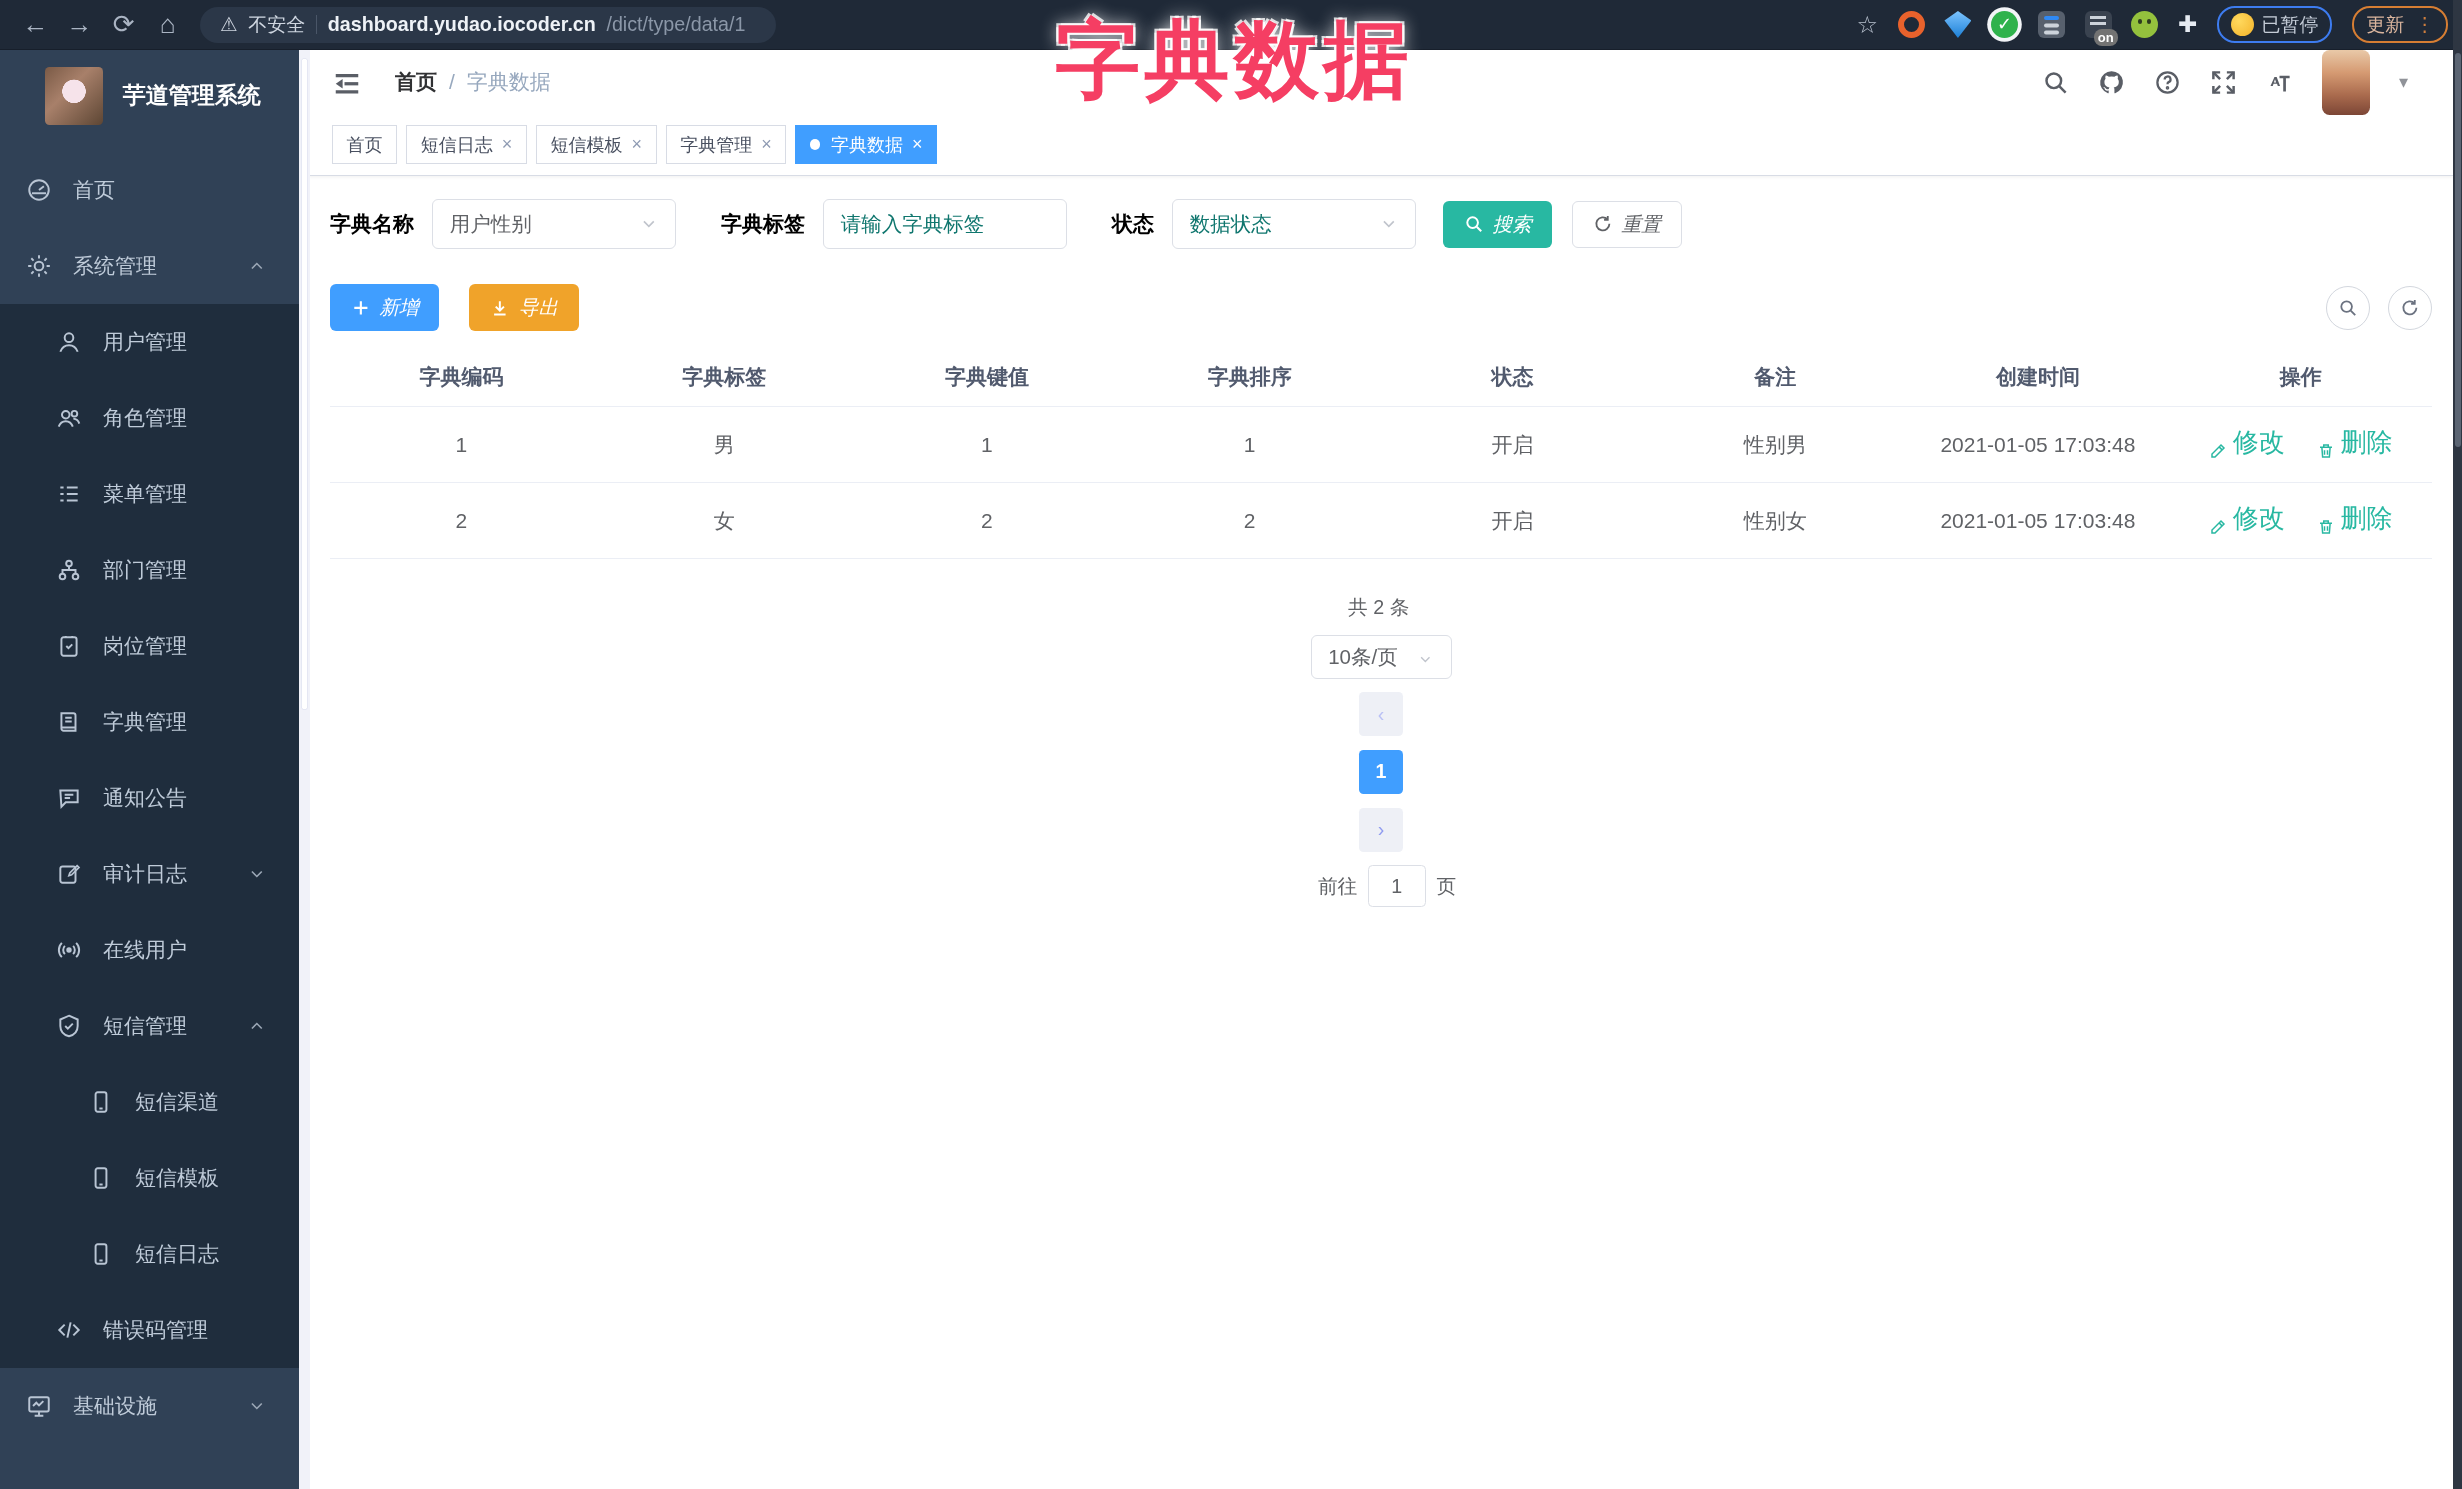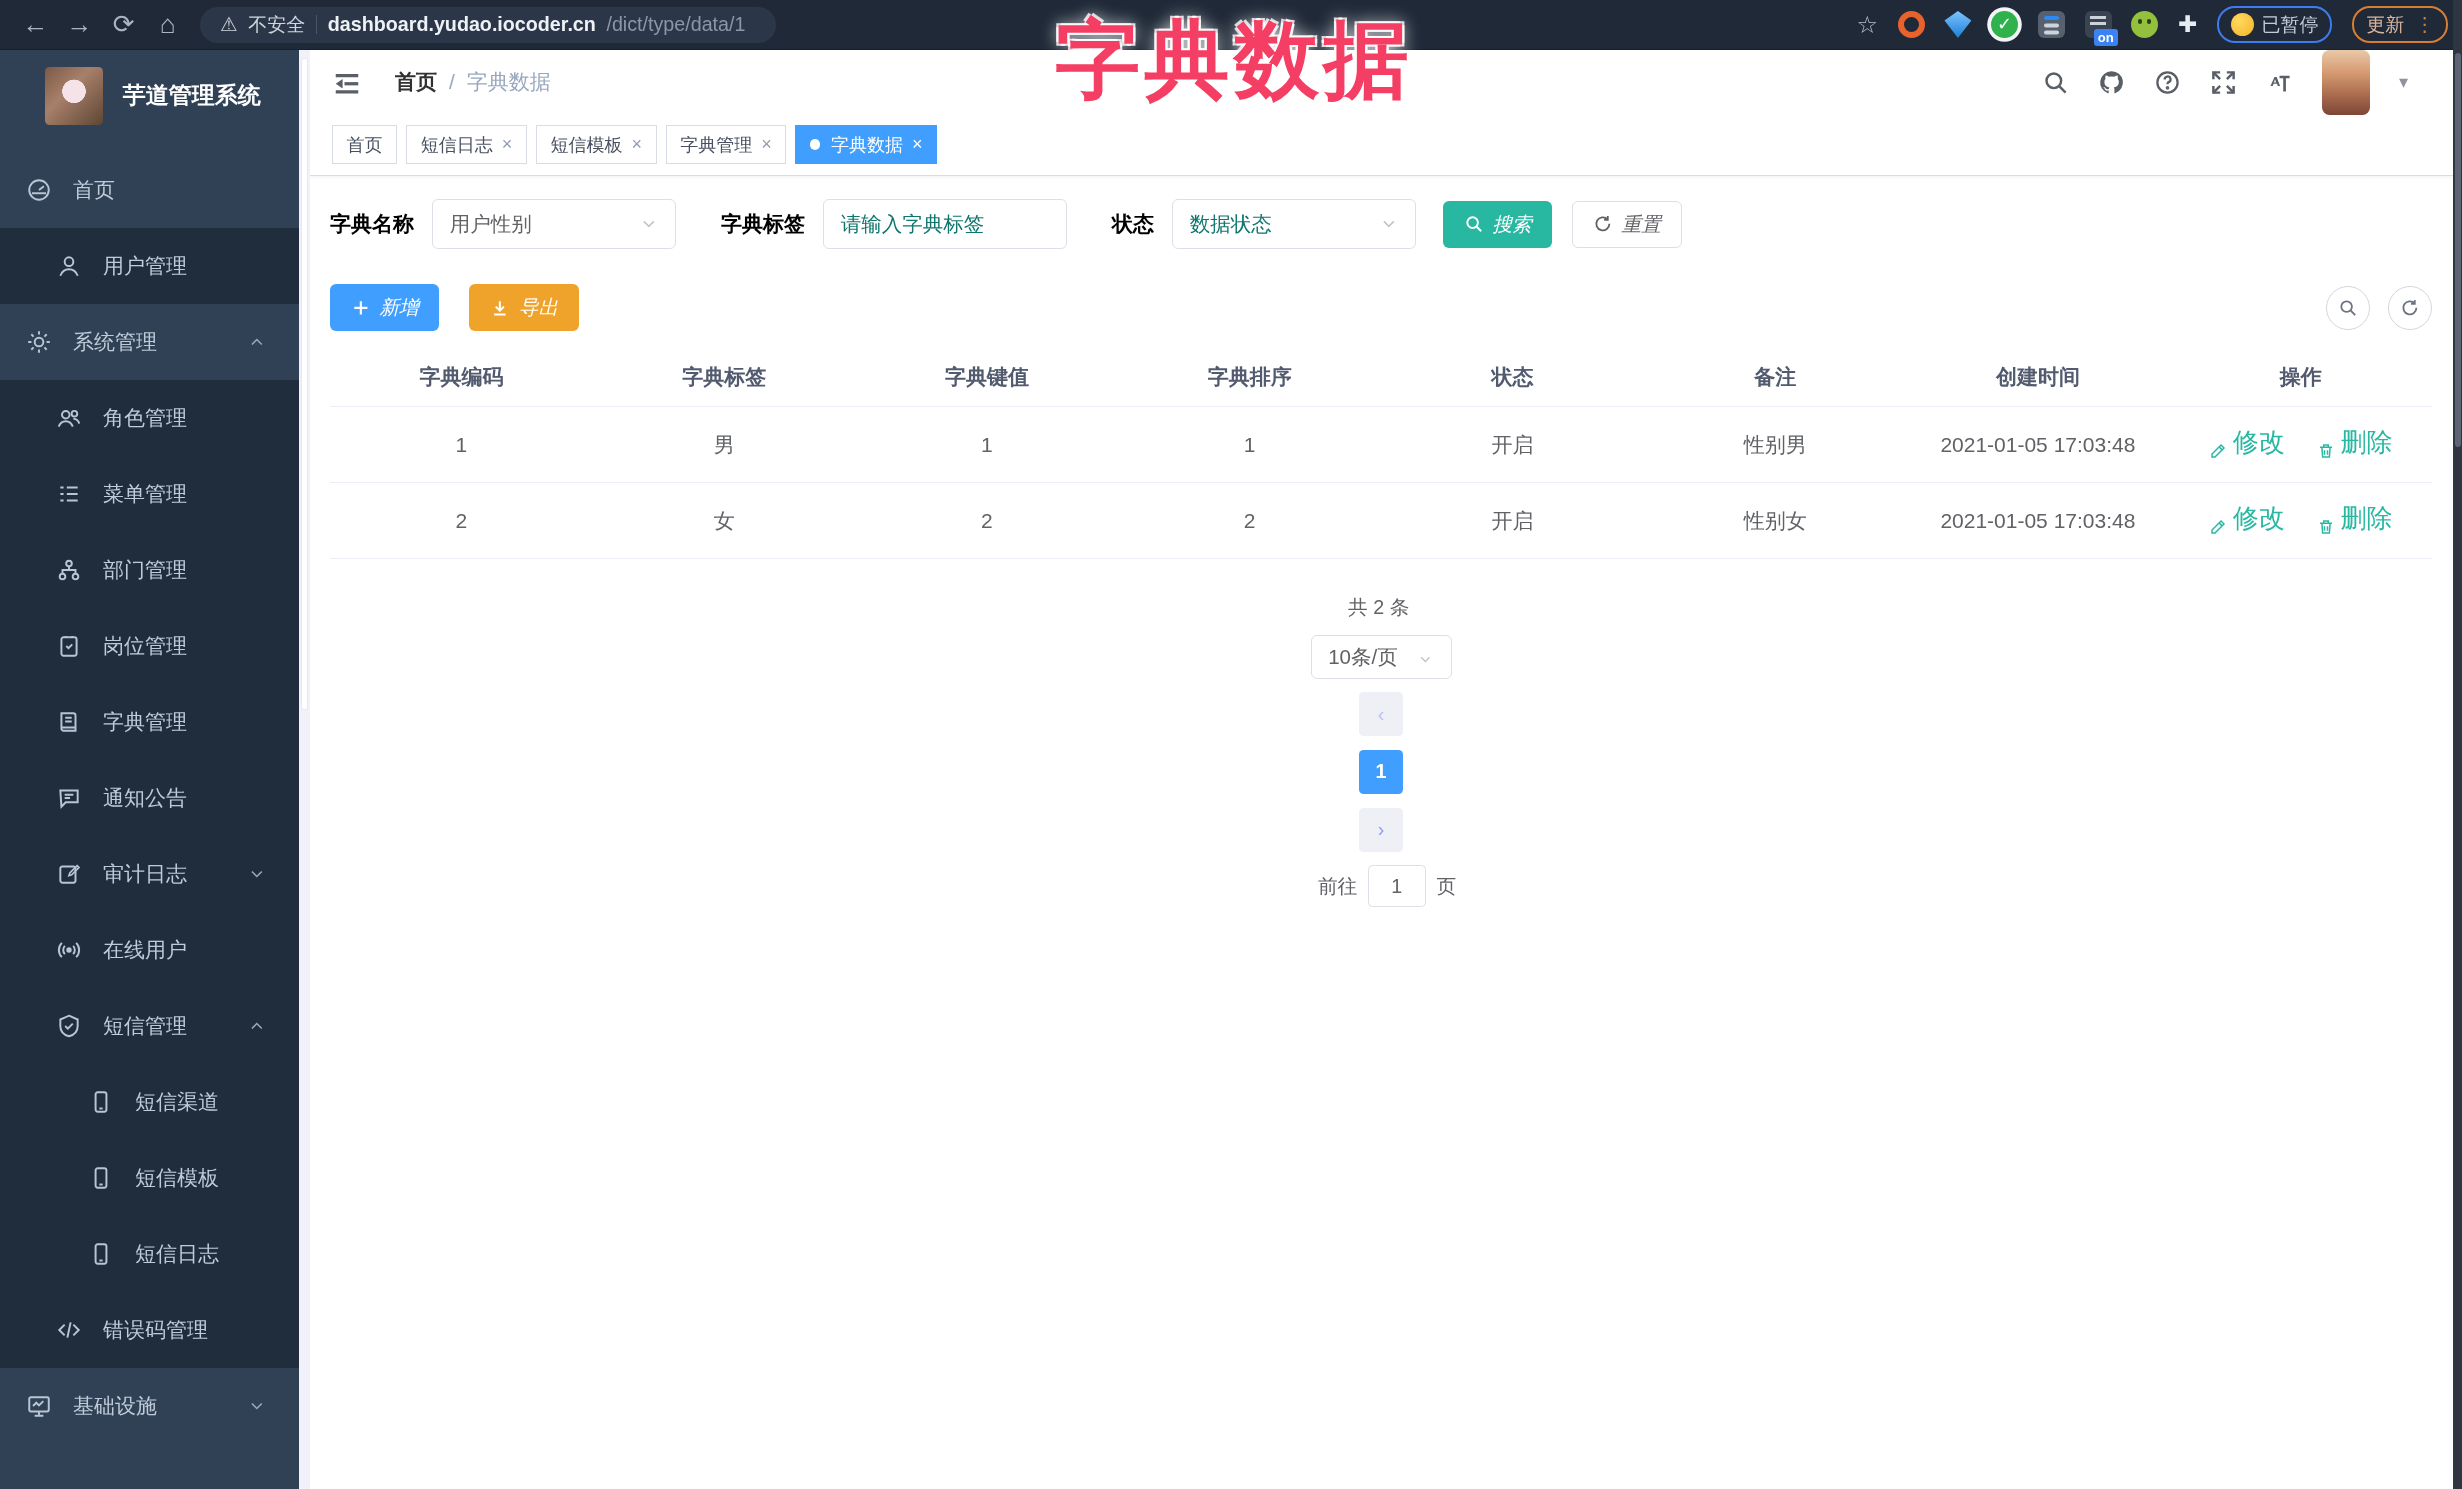--- a/index.html
+++ b/index.html
@@ -18,21 +18,21 @@
   .chrome-right { margin-left:auto; display:flex; align-items:center; gap:19.7px; }
   .star { font-size:24px; color:#b9c2cf; }
   .ext { width:27px; height:27px; border-radius:6px; position:relative; flex:0 0 auto; }
   .ext-donut { border:6px solid #e8622c; border-radius:50%; background:transparent; }
   .ext-gem { background:linear-gradient(180deg,#7cc4ff,#1c7fd6); clip-path:polygon(50% 0,100% 35%,50% 100%,0 35%); border-radius:0; }
   .ext-check { background:#2fb24c; border-radius:50%; color:#fff; font-size:18px; text-align:center; line-height:27px; box-shadow:0 0 0 3.8px #f2f4f7; }
   .ext-sliders { background:#57606d; }
   .ext-sliders:after { content:""; position:absolute; left:6px; top:4.5px; width:15px; height:4.5px; background:#2f89f5; border-radius:2.3px; box-shadow:0 7.6px 0 #cdd3db, 0 14.4px 0 #cdd3db; }
   .ext-dark { background:#3a4350; }
   .ext-dark:after { content:""; position:absolute; left:5.3px; top:5.3px; width:16.7px; height:3px; background:#cdd3db; box-shadow:0 6px 0 #cdd3db; }
-  .on-badge { position:absolute; right:-6px; bottom:-7.6px; background:#3b82f6; color:#fff; font-size:13px; font-weight:700; border-radius:3px; padding:0.8px 3.8px; }
+  .on-badge { position:absolute; right:-6px; bottom:-7.6px; background:#737373; color:#fff; font-size:13px; font-weight:700; border-radius:8px; padding:0.8px 3.8px; }
   .ext-bot { background:#94c13d; border-radius:50%; }
   .ext-bot:after{ content:""; position:absolute; left:6.8px; top:8.3px; width:4.5px; height:4.5px; border-radius:50%; background:#2d3b1f; box-shadow:9px 0 0 #2d3b1f; }
   .puzzle { color:#e6ebf2; font-size:23px; }
   .chip { display:flex; align-items:center; gap:7.6px; border-radius:18px; padding:3.8px 12px; font-size:19px; }
   .chip-pause { border:2.3px solid #3d7cf0; color:#c3cbd6; }
   .face { width:23px; height:23px; border-radius:50%; background:radial-gradient(circle at 35% 35%,#ffd95e,#f3b32a); }
   .chip-update { border:2.3px solid #d77e33; color:#d9b49d; gap:10.6px; }
   .chip-update .dots { color:#cf7e3d; font-size:19.7px; }
 
   
@@ -167,36 +167,36 @@
   </div>
   <div class="menu">
     <div class="mi l1" style="margin-top:12px;">
       <span class="mi-icon"><svg viewBox="0 0 24 24" fill="none" stroke="currentColor" stroke-width="1.8">
             <circle cx="12" cy="12" r="9"></circle>
             <path d="M12 12 L16.5 8.5"></path>
             <path d="M5.5 15h13"></path>
           </svg></span>
       <span>首页</span>
     </div>
-    <div class="mi l2">
-      <span class="mi-icon"><svg viewBox="0 0 24 24" fill="none" stroke="currentColor" stroke-width="1.8">
-            <circle cx="12" cy="8" r="4"></circle>
-            <path d="M4 21c1.5-4 4.5-6 8-6s6.5 2 8 6"></path>
-          </svg></span>
-      <span>用户管理</span>
-    </div>
     <div class="mi l1">
       <span class="mi-icon"><svg viewBox="0 0 24 24" fill="none" stroke="currentColor" stroke-width="1.8">
             <circle cx="12" cy="12" r="4"></circle>
             <path d="M12 2v3M12 19v3M2 12h3M19 12h3M4.9 4.9l2.1 2.1M17 17l2.1 2.1M19.1 4.9L17 7M7 17l-2.1 2.1"></path>
           </svg></span>
       <span>系统管理</span>
       <span class="arrow"><svg viewBox="0 0 24 24" fill="none" stroke="currentColor" stroke-width="2">
             <polyline points="6,15 12,9 18,15"></polyline>
           </svg></span>
+    </div>
+    <div class="mi l2">
+      <span class="mi-icon"><svg viewBox="0 0 24 24" fill="none" stroke="currentColor" stroke-width="1.8">
+            <circle cx="12" cy="8" r="4"></circle>
+            <path d="M4 21c1.5-4 4.5-6 8-6s6.5 2 8 6"></path>
+          </svg></span>
+      <span>用户管理</span>
     </div>
     <div class="mi l2">
       <span class="mi-icon"><svg viewBox="0 0 24 24" fill="none" stroke="currentColor" stroke-width="1.8">
             <circle cx="9" cy="9" r="3.5"></circle>
             <path d="M2.5 20c1.2-3.4 3.7-5 6.5-5s5.3 1.6 6.5 5"></path>
             <circle cx="17" cy="8" r="2.6"></circle>
             <path d="M16 12.6c2.6.2 4.6 1.7 5.5 4.6"></path>
           </svg></span>
       <span>角色管理</span>
     </div>

